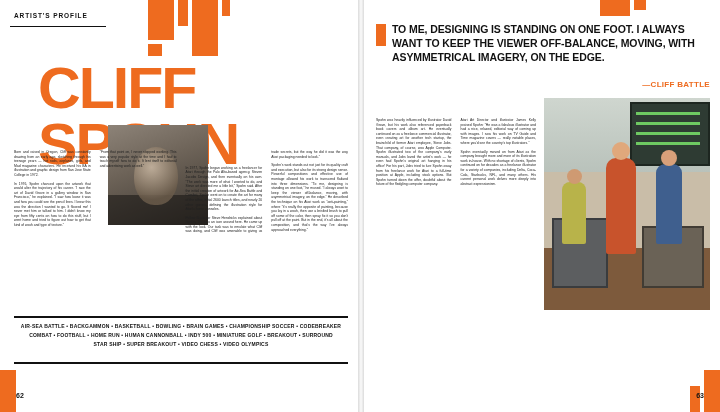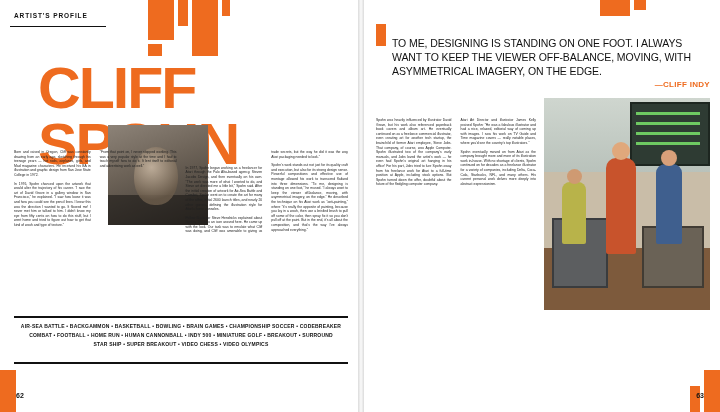--- a/index.html
+++ b/index.html
@@ -86,22 +86,22 @@
 
   
   .page-right{
     position:absolute;left:362px;top:0;width:358px;height:412px;
     background:#fff;overflow:hidden;
   }
   .pull-bar{
     position:absolute;left:14px;top:24px;width:10px;height:22px;background:#ee6b1f;
   }
   .pullquote{
-    position:absolute;left:30px;top:36px;width:318px;
-    font-size:10.5px;font-weight:normal;line-height:14px;color:#111;
+    position:absolute;left:30px;top:22px;width:318px;
+    font-size:10.5px;font-weight:bold;line-height:14px;color:#111;
     letter-spacing:-.1px;
   }
   .attrib{
     position:absolute;left:30px;top:80px;width:318px;
     text-align:right;font-size:8px;font-weight:bold;color:#ee6b1f;letter-spacing:.3px;
   }
   .r-deco1{position:absolute;left:238px;top:0;width:30px;height:16px;background:#ee6b1f;}
   .r-deco2{position:absolute;left:272px;top:0;width:12px;height:10px;background:#ee6b1f;}
 
   .art{
@@ -172,21 +172,21 @@
     <div class="bottom-deco"></div>
     <div class="folio-l">62</div>
   </div>
 
   <div class="page-right">
     <div class="r-deco1"></div>
     <div class="r-deco2"></div>
 
     <div class="pull-bar"></div>
     <div class="pullquote">TO ME, DESIGNING IS STANDING ON ONE FOOT. I ALWAYS WANT TO KEEP THE VIEWER OFF-BALANCE, MOVING, WITH ASYMMETRICAL IMAGERY, ON THE EDGE.</div>
-    <div class="attrib">—CLIFF INDY</div>
+    <div class="attrib">—CLIFF BATTLE</div>
 
     <div class="art">
       <div class="sky"></div>
       <div class="wall"></div>
       <div class="floor"></div>
       <div class="panel"></div>
       <div class="screen-line" style="top:14px"></div>
       <div class="screen-line" style="top:24px"></div>
       <div class="screen-line" style="top:34px"></div>
       <div class="screen-line" style="top:44px"></div>

